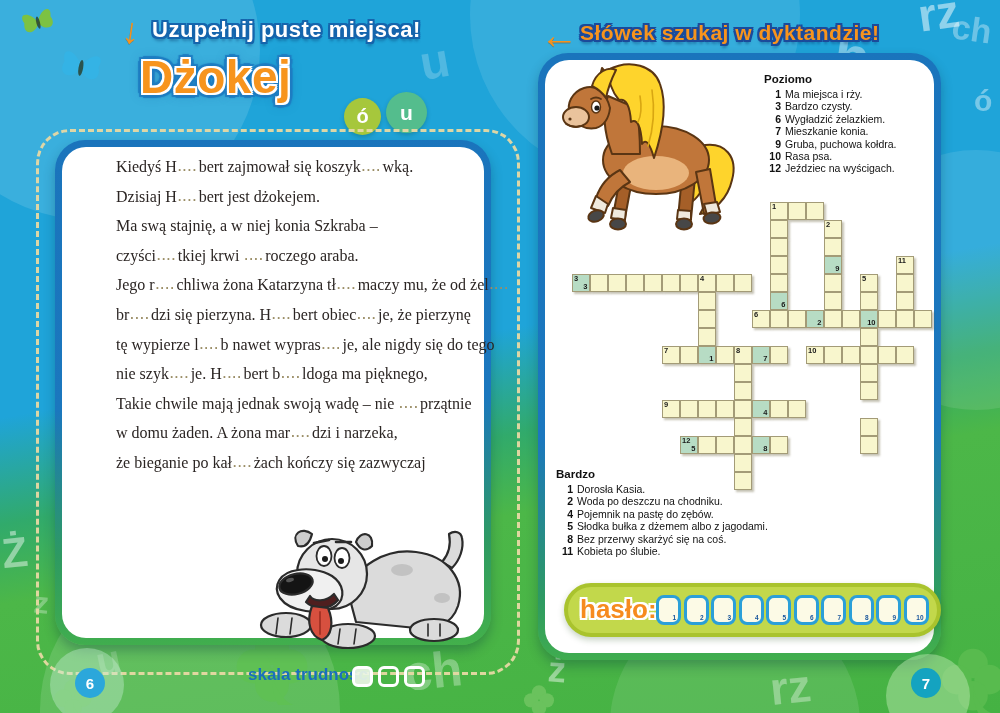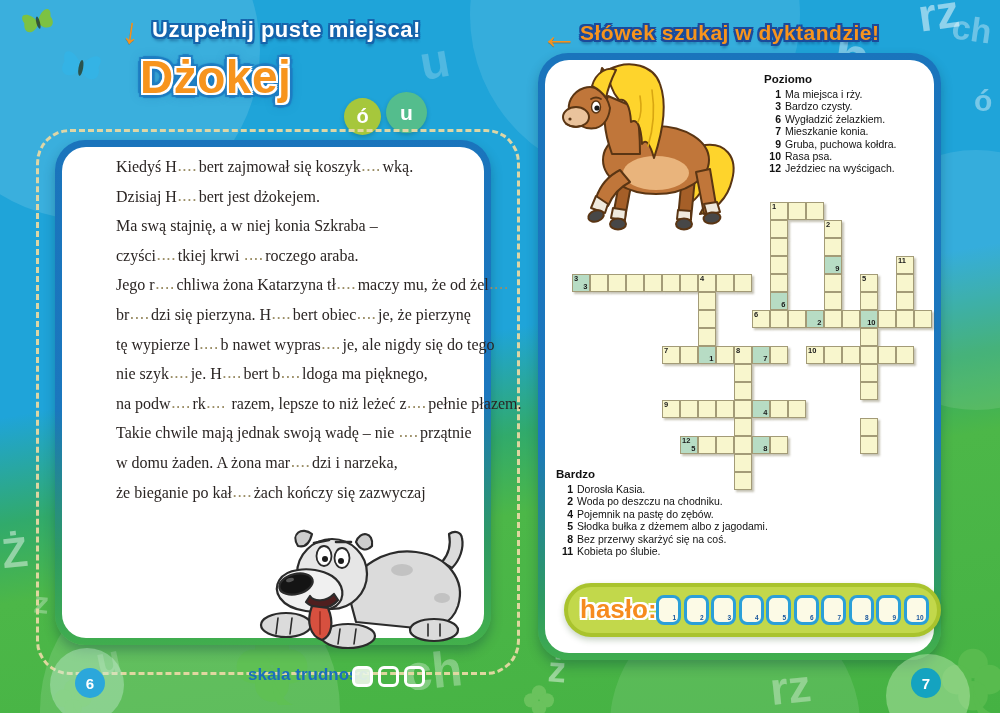--- a/index.html
+++ b/index.html
@@ -196,21 +196,20 @@
     </div>
     <div id="story">
         <div class="story-line"><span class="seg">Kiedyś H</span><span class="blank">....</span><span class="seg">bert zajmował się koszyk</span><span class="blank">....</span><span class="seg">wką.</span></div>
         <div class="story-line"><span class="seg">Dzisiaj H</span><span class="blank">....</span><span class="seg">bert jest dżokejem.</span></div>
         <div class="story-line"><span class="seg">Ma swą stajnię, a w niej konia Szkraba –</span></div>
         <div class="story-line"><span class="seg">czyści</span><span class="blank">....</span><span class="seg">tkiej krwi </span><span class="blank">....</span><span class="seg">roczego araba.</span></div>
         <div class="story-line"><span class="seg">Jego r</span><span class="blank">....</span><span class="seg">chliwa żona Katarzyna tł</span><span class="blank">....</span><span class="seg">maczy mu, że od żel</span><span class="blank">....</span></div>
         <div class="story-line"><span class="seg">br</span><span class="blank">....</span><span class="seg">dzi się pierzyna. H</span><span class="blank">....</span><span class="seg">bert obiec</span><span class="blank">....</span><span class="seg">je, że pierzynę</span></div>
         <div class="story-line"><span class="seg">tę wypierze l</span><span class="blank">....</span><span class="seg">b nawet wypras</span><span class="blank">....</span><span class="seg">je, ale nigdy się do tego</span></div>
         <div class="story-line"><span class="seg">nie szyk</span><span class="blank">....</span><span class="seg">je. H</span><span class="blank">....</span><span class="seg">bert b</span><span class="blank">....</span><span class="seg">ldoga ma pięknego,</span></div>
-        <div class="story-line"><span class="seg">na podw</span><span class="blank">....</span><span class="seg">rk</span><span class="blank">....</span><span class="seg"> razem, lepsze to niż leżeć z</span><span class="blank">....</span><span class="seg">pełnie płazem.</span></div>
         <div class="story-line"><span class="seg">Takie chwile mają jednak swoją wadę – nie </span><span class="blank">....</span><span class="seg">przątnie</span></div>
         <div class="story-line"><span class="seg">w domu żaden. A żona mar</span><span class="blank">....</span><span class="seg">dzi i narzeka,</span></div>
         <div class="story-line"><span class="seg">że bieganie po kał</span><span class="blank">....</span><span class="seg">żach kończy się zazwyczaj</span></div>
       </div>
 
     <svg class="illus" style="left:252px;top:528px;width:232px;height:124px;" viewBox="0 0 232 124">
       <g stroke="#2b2b2b" stroke-width="2.2" stroke-linejoin="round" stroke-linecap="round">
         <path d="M197,6 C203,2 209,4 210,10 C212,20 208,32 200,40 L190,34 C197,26 199,16 197,6 Z" fill="#dbdbdb"></path>
         <path d="M96,64 C104,38 134,20 164,24 C196,28 214,52 206,78 C200,96 182,104 164,100 L104,94 Z" fill="#dbdbdb"></path>
         <ellipse cx="182" cy="102" rx="24" ry="11" fill="#dbdbdb"></ellipse>

